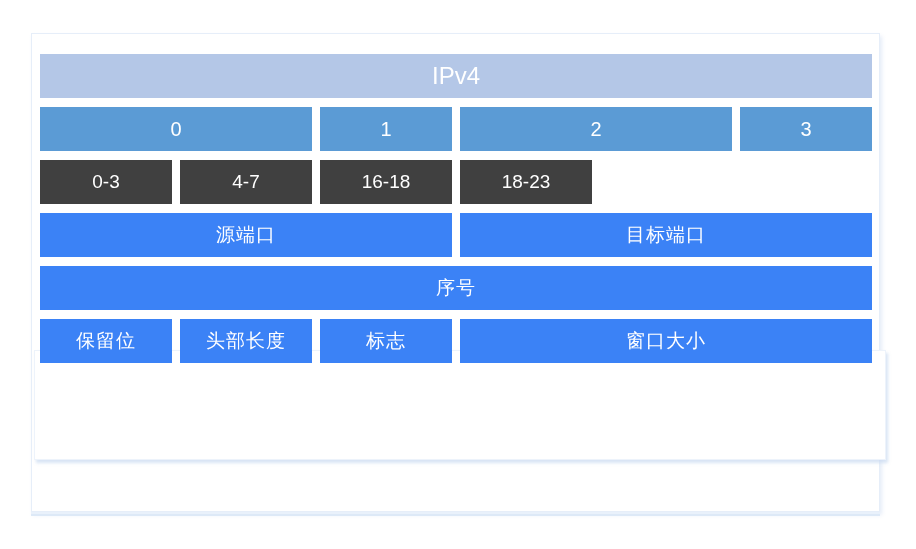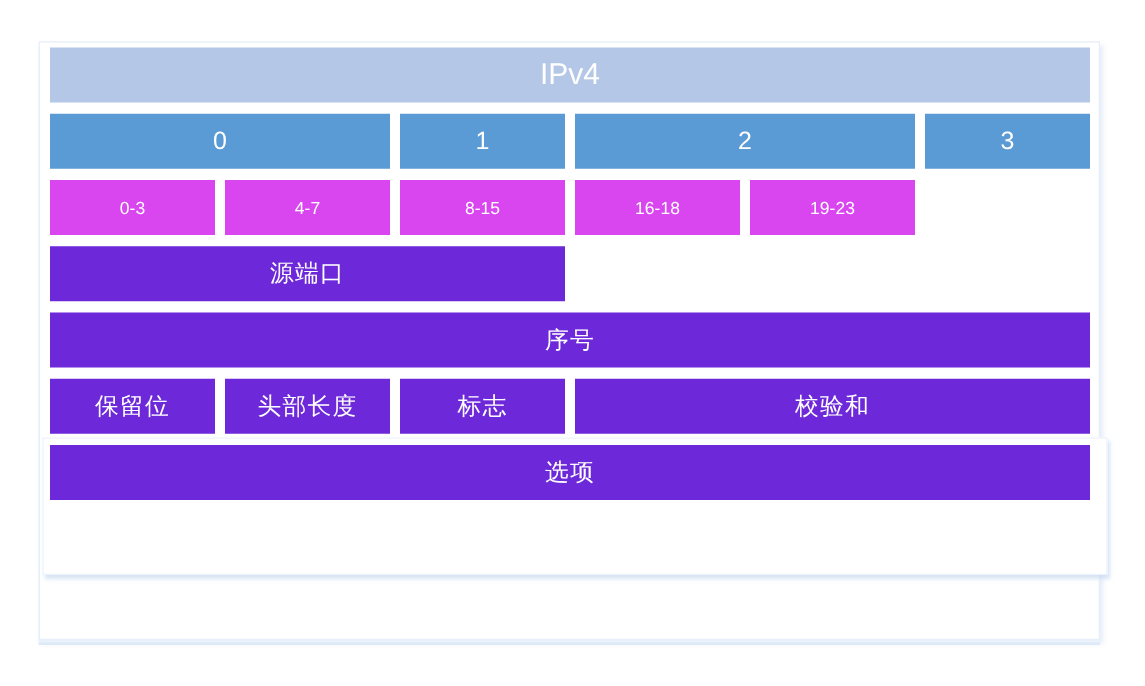--- a/index.html
+++ b/index.html
@@ -35,21 +35,21 @@
     height: 110px;
     background: #ffffff;
     border: 1px solid #edf3fb;
     box-shadow: 2px 3px 3px rgba(199,216,240,0.7);
     box-sizing: border-box;
     z-index: 1;
   }
   .grid {
     position: absolute;
     left: 8px;
-    top: 4px;
+    top: 20px;
     width: 832px;
     display: grid;
     grid-template-columns: repeat(6, 132px);
     grid-auto-rows: 44px;
     column-gap: 8px;
     row-gap: 9px;
     z-index: 2;
   }
   .cell {
     display: flex;
@@ -57,50 +57,49 @@
     justify-content: center;
     color: #ffffff;
     white-space: nowrap;
     overflow: hidden;
   }
   .sp2 { grid-column: span 2; }
   .sp3 { grid-column: span 3; }
   .sp6 { grid-column: span 6; }
   .t-header { background: #b4c7e7; font-size: 24px; }
   .t-byte   { background: #5b9bd5; font-size: 20px; }
-  .t-bits   { background: #d946ef; font-size: 14px; }
-  .t-field  { background: #6d28d9; font-size: 19px; letter-spacing: 1px; }
+  .t-bits   { background: #404040; font-size: 19px; }
+  .t-field  { background: #3b82f6; font-size: 19px; letter-spacing: 1px; }
 </style>
 </head>
 <body>
 
 <div class="panel">
   <div class="subpanel"></div>
   <div class="grid">
 
     <div class="cell t-header sp6">IPv4</div>
 
     <div class="cell t-byte sp2">0</div>
     <div class="cell t-byte">1</div>
     <div class="cell t-byte sp2">2</div>
     <div class="cell t-byte">3</div>
 
     <div class="cell t-bits">0-3</div>
     <div class="cell t-bits">4-7</div>
-    <div class="cell t-bits">8-15</div>
     <div class="cell t-bits">16-18</div>
-    <div class="cell t-bits">19-23</div>
+    <div class="cell t-bits">18-23</div>
 
     <div class="cell t-field sp3">源端口</div>
+    <div class="cell t-field sp3">目标端口</div>
 
     <div class="cell t-field sp6">序号</div>
 
 
     <div class="cell t-field">保留位</div>
     <div class="cell t-field">头部长度</div>
     <div class="cell t-field">标志</div>
+    <div class="cell t-field sp3">窗口大小</div>
 
-    <div class="cell t-field sp3">校验和</div>
 
-    <div class="cell t-field sp6">选项</div>
 
   </div>
 </div>
 
 </body></html>

